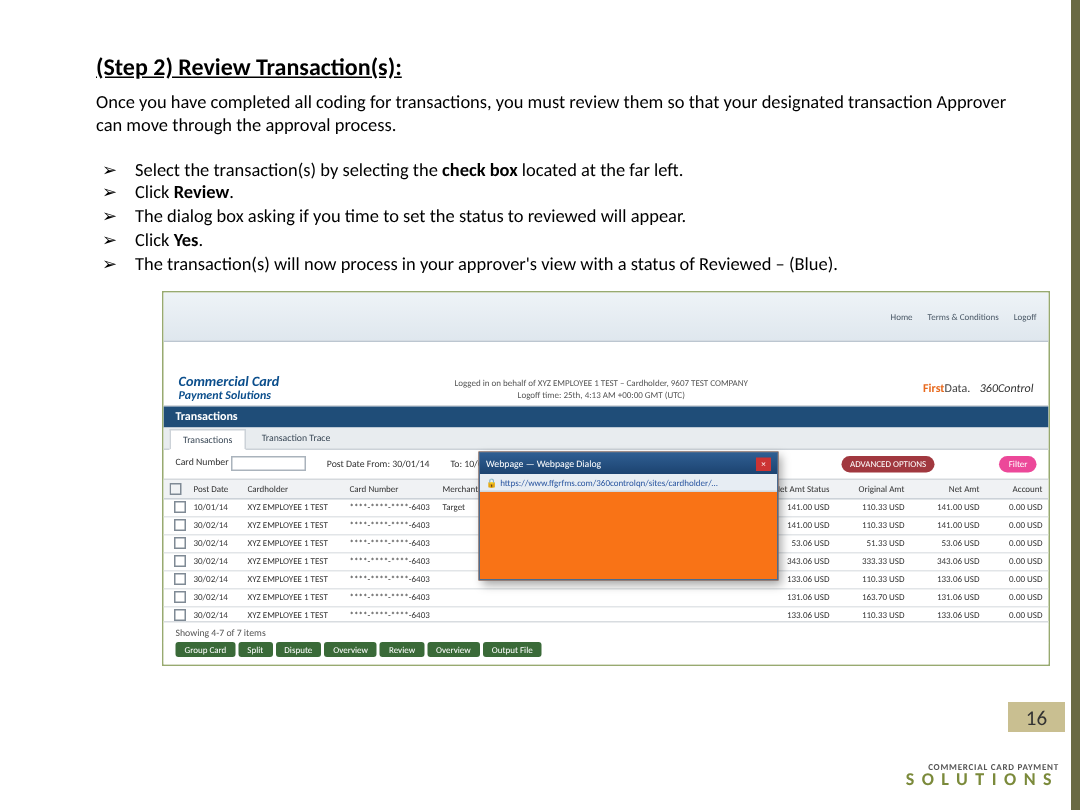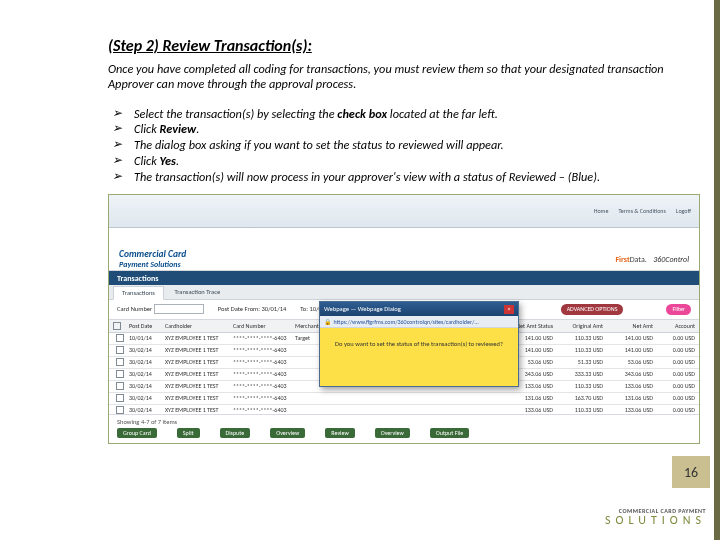--- a/index.html
+++ b/index.html
@@ -1,17 +1,17 @@
 <!DOCTYPE html>
 <html><head>
 <meta charset="utf-8">
 <style>
   * { box-sizing: border-box; margin: 0; padding: 0; }
   body { width: 720px; height: 540px; font-family: Calibri, Arial, sans-serif; background: #fff; position: relative; overflow: hidden; }
-  .content { padding: 36px 48px 0 108px; font-style: italic; }
+  .content { padding: 36px 48px 0 64px; }
   .title { font-size: 16px; font-weight: bold; text-decoration: underline; margin-bottom: 6px; }
   .intro { font-size: 12.3px; line-height: 1.25; margin-bottom: 14px; }
   .steps { list-style: none; padding-left: 4px; }
   .steps li { font-size: 12.3px; line-height: 1.28; display: flex; align-items: flex-start; }
   .steps li .bullet { font-family: 'Segoe UI Symbol', Arial; width: 22px; flex-shrink:0; font-size:12px; }
   .steps li .txt { flex: 1; }
   .screenshot { margin-left: 108px; margin-right: 20px; margin-top: 10px; border: 1px solid #98aa70; background: #fff; height: 250px; position: relative; font-size: 7px; color: #333; overflow:hidden;}
   .ss-top { height: 20px; background: linear-gradient(#eef3f7,#dfe7ee); border-bottom:1px solid #bcc6d0; display:flex; justify-content:flex-end; align-items:center; padding:16px 8px; gap:10px; font-size:6px; color:#4a5866;}
   .ss-hdr { display:flex; justify-content:space-between; align-items:center; padding:22px 10px 2px; border-bottom:1px solid #d5d9dd;}
   .ss-brand { color:#0b4e8c; font-style:italic; font-weight:bold; font-size:9.5px; line-height:1;}
@@ -27,32 +27,32 @@
   .ss-filter .fld input{width:50px;height:10px;border:1px solid #aab3bc;font-size:6px;}
   .ss-filter .sep{flex:1;}
   .ss-filter .pill{background:#a1383f;color:#fff;border-radius:6px;padding:0 6px;height:11px;line-height:11px;font-size:6px;margin-left:29px;}
   .ss-cols{display:grid;grid-template-columns:14px 34px 66px 60px 50px 1fr 48px 48px 40px;background:#f0f2f4;border-bottom:1px solid #ccd2d8;font-size:6px;padding:2px 4px;gap:2px;align-items:center;}
   .ss-cols div{white-space:nowrap;overflow:hidden;text-overflow:ellipsis;}
   .ss-cols .r{text-align:right;}
   .ss-row{display:grid;grid-template-columns:14px 34px 66px 60px 50px 1fr 48px 48px 40px;border-bottom:1px solid #e2e5e8;font-size:6px;padding:1px 4px;gap:2px;align-items:center;height:12px;}
   .ss-row .cb{width:8px;height:8px;border:1px solid #7f8a95;margin:auto;}
   .ss-row .r{text-align:right;}
   .ss-empty{height:12px;border-bottom:1px solid #e2e5e8;}
-  .ss-dialog{position:absolute;left:210px;top:106px;width:200px;height:86px;border:1px solid #4b6b8f;background:#fde047;box-shadow:2px 3px 6px rgba(0,0,0,0.35);}
+  .ss-dialog{position:absolute;left:210px;top:106px;width:200px;height:86px;border:1px solid #4b6b8f;background:#f97316;box-shadow:2px 3px 6px rgba(0,0,0,0.35);}
   .ss-dialog .dtitle{height:14px;background:linear-gradient(#2f5e92,#1c4370);color:#fff;font-size:6.5px;padding:1px 4px;display:flex;justify-content:space-between;align-items:center;}
   .ss-dialog .dtitle .x{background:#c33;width:10px;height:9px;text-align:center;line-height:9px;font-size:6px;}
   .ss-dialog .durl{height:12px;background:#e7edf3;border-bottom:1px solid #cfd6dd;font-size:6px;padding:0 4px;color:#2a56a0;display:flex;align-items:center;gap:2px;overflow:hidden;}
   .ss-dialog .dmsg{padding:12px 6px;text-align:center;font-size:6.5px;color:#333;line-height:1.3;}
   .ss-btm{position:absolute;bottom:0;left:0;right:0;padding:3px 8px 5px;background:#fff;border-top:1px solid #d8dce0;}
   .ss-btm .pg{font-size:6.5px;color:#555;margin-bottom:2px;}
-  .ss-btm .btns span{display:inline-block;background:#3a6a38;color:#fff;font-size:6px;padding:1px 6px;margin-right:20px;border-radius:2px;}
-  .pagebar{position:absolute;right:10px;bottom:52px;width:38px;height:32px;background:#c9bf91;color:#333;display:flex;align-items:center;justify-content:center;font-size:14px;}
+  .ss-btm .btns span{display:inline-block;background:#3a6a38;color:#fff;font-size:6px;padding:1px 6px;margin-right:2px;border-radius:2px;}
+  .pagebar{position:absolute;right:10px;bottom:52px;width:38px;height:20px;background:#c9bf91;color:#333;display:flex;align-items:center;justify-content:center;font-size:14px;}
   .footer-logo{position:absolute;right:14px;bottom:14px;font-size:9px;line-height:1;text-align:right;letter-spacing:2px;}
   .footer-logo .l1{font-size:6px;letter-spacing:0.5px;color:#555;font-weight:bold;}
-  .footer-logo .l2{color:#7b8a3b;font-weight:normal;font-size:12px;letter-spacing:5px;}
+  .footer-logo .l2{color:#7b8a3b;font-weight:bold;font-size:12px;letter-spacing:5px;}
   .sidebar{position:absolute;right:0;top:0;width:6px;height:100%;background:#6a6a44;}
   b{font-weight:bold;}
 </style>
 </head>
 <body>
 
 <div class="sidebar"></div>
 
 <div class="content">
   <div class="title">(Step 2) Review Transaction(s):</div>
@@ -61,21 +61,21 @@
       <li>
         <span class="bullet">➢</span>
         <span class="txt">Select the transaction(s) by selecting the <b>check box</b> located at the far left.</span>
       </li>
       <li>
         <span class="bullet">➢</span>
         <span class="txt">Click <b>Review</b>.</span>
       </li>
       <li>
         <span class="bullet">➢</span>
-        <span class="txt">The dialog box asking if you want to set the status to reviewed will appear.</span>
+        <span class="txt">The dialog box asking if you time to set the status to reviewed will appear.</span>
       </li>
       <li>
         <span class="bullet">➢</span>
         <span class="txt">Click <b>Yes</b>.</span>
       </li>
       <li>
         <span class="bullet">➢</span>
         <span class="txt">The transaction(s) will now process in your approver's view with a status of    Reviewed – (Blue).</span>
       </li>
     </ul>
@@ -86,20 +86,22 @@
     <span>Home</span>
     <span>Terms &amp; Conditions</span>
     <span>Logoff</span>
   </div>
   <div class="ss-hdr">
     <div class="ss-brand">
       <span>Commercial Card</span>
       <small>Payment Solutions</small>
     </div>
     <div style="font-size:6px;color:#555;text-align:center;flex:1;padding:0 8px;">
+      <div>Logged in on behalf of XYZ EMPLOYEE 1 TEST – Cardholder, 9607 TEST COMPANY</div>
+      <div>Logoff time: 25th, 4:13 AM +00:00 GMT (UTC)</div>
     </div>
     <div class="ss-right">
       <span class="fd"><b>First</b>Data.</span>
       &nbsp;&nbsp;
       <span style="font-style:italic;font-size:8px;">360Control</span>
     </div>
   </div>
   <div class="ss-section">Transactions</div>
   <div class="ss-tabs">
     <span class="active">Transactions</span>
@@ -226,21 +228,20 @@
 
   <div class="ss-dialog">
     <div class="dtitle">
         <span>Webpage — Webpage Dialog</span>
         <span class="x">×</span>
       </div>
     <div class="durl">
         <span>🔒</span>
         <span style="white-space:nowrap;overflow:hidden;">https://www.ffgrfms.com/360controlqn/sites/cardholder/…</span>
       </div>
-    <div class="dmsg">Do you want to set the status of the transaction(s) to reviewed?</div>
   </div>
 
   <div class="ss-btm">
     <div class="pg">Showing 4-7 of 7 items</div>
     <div class="btns" id="btns"><span>Group Card</span><span>Split</span><span>Dispute</span><span>Overview</span><span>Review</span><span>Overview</span><span>Output File</span></div>
   </div>
 </div>
 
 <div class="pagebar">16</div>
 <div class="footer-logo">

